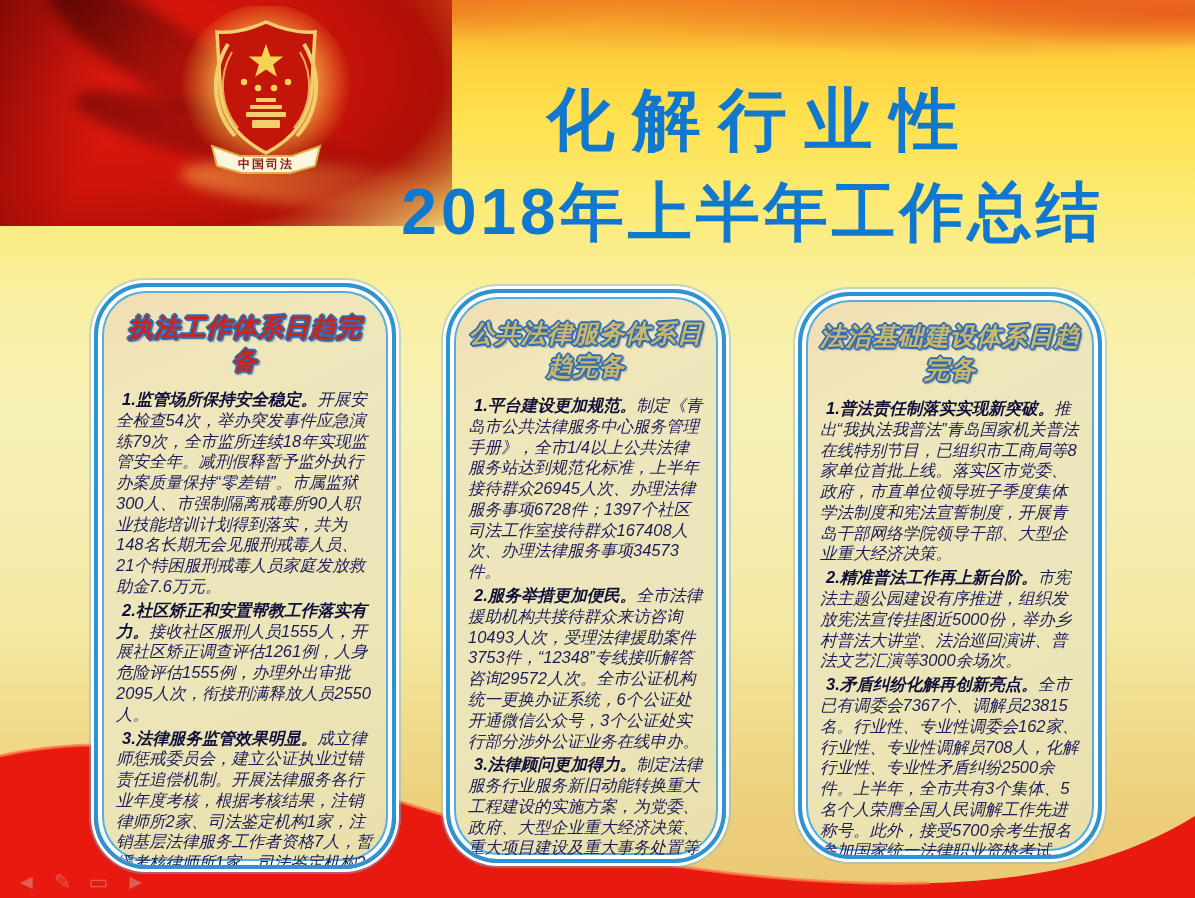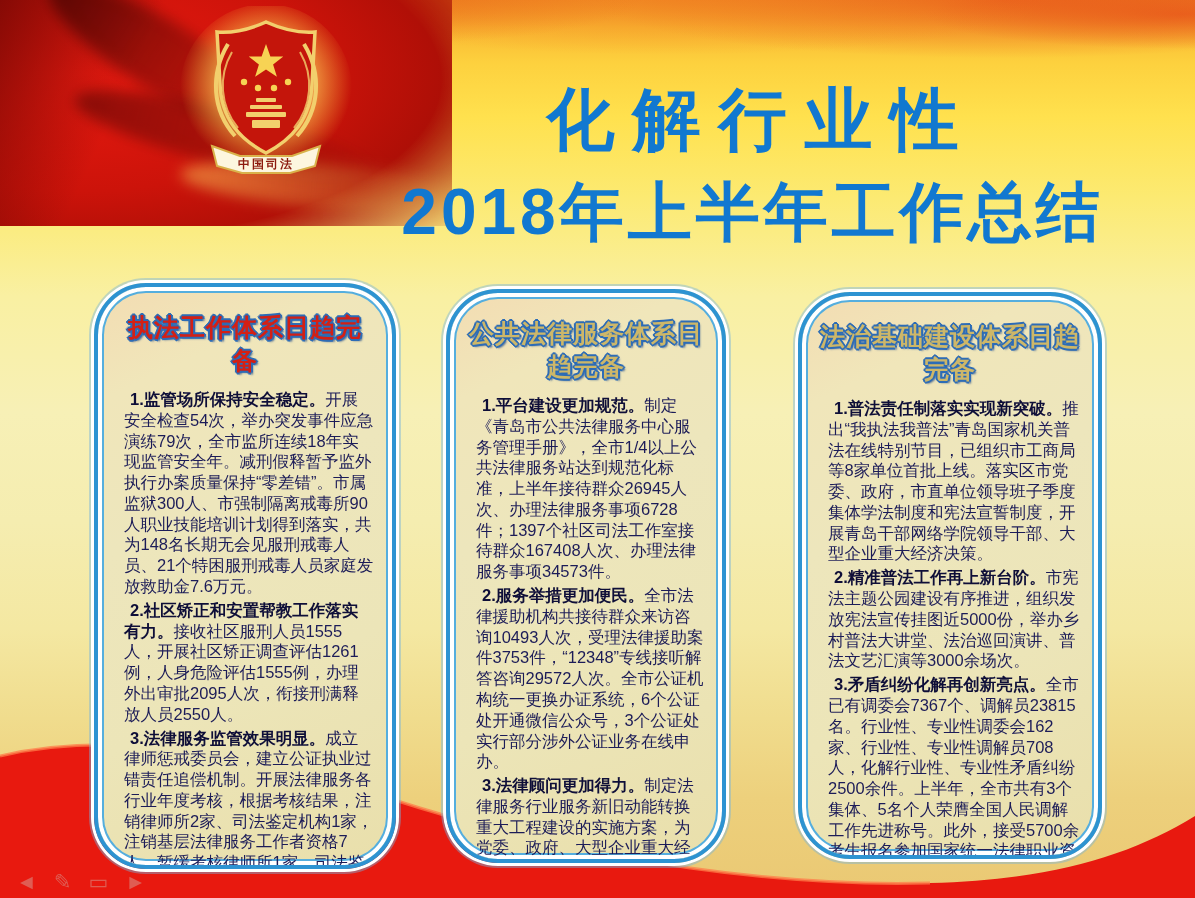--- a/index.html
+++ b/index.html
@@ -52,35 +52,36 @@
     border:4px solid #2d93d2;
     box-shadow:
       0 0 0 3px #ffffff,
       0 0 0 5px rgba(120,180,220,.45),
       inset 0 0 0 4px #ffffff,
       inset 0 0 0 6px #55aede;
     background:linear-gradient(155deg,#f3dcb2 0%,#f0e6ba 16%,#ede6bc 38%,#ece5b8 66%,#e9dfab 100%);
     box-sizing:border-box;
     padding:14px 18px 12px 18px;
     overflow:hidden;
+    font-style:italic;
   }
   #panel-1{left:94px;top:283px;width:302px;height:586px;}
   #panel-2{left:446px;top:289px;width:280px;height:574px;}
   #panel-3{left:798px;top:292px;width:304px;height:567px;}
   .panel-header{
     text-align:center;font-size:25px;font-weight:800;letter-spacing:1px;
     margin:10px 0 12px 0;
     text-shadow:
       -2px 0 0 #2d6cb6, 2px 0 0 #2d6cb6, 0 -2px 0 #2d6cb6, 0 2px 0 #2d6cb6,
       -1px -1px 0 #2d6cb6, 1px -1px 0 #2d6cb6, -1px 1px 0 #2d6cb6, 2px 2px 2px rgba(40,80,140,.8);
   }
   .header-red{color:#d32015;}
   .header-tan{color:#cdb769;}
   .panel-body{font-size:16.5px;line-height:1.26;color:#1c1c58;}
-  .panel-body p{margin:0 0 3px 8px;text-indent:6px;}
+  .panel-body p{margin:0 0 3px 0;text-indent:6px;}
   .lead{font-weight:bold;color:#0e0e38;}
   
   .wave{position:absolute;left:0;bottom:0;width:1195px;height:200px;z-index:1;}
   
   .toolbar{
     position:absolute;left:16px;bottom:6px;z-index:4;display:flex;gap:17px;
     color:rgba(215,150,140,.55);font-size:21px;line-height:1;
   }
   .toolbar span{cursor:pointer;}
 </style>

